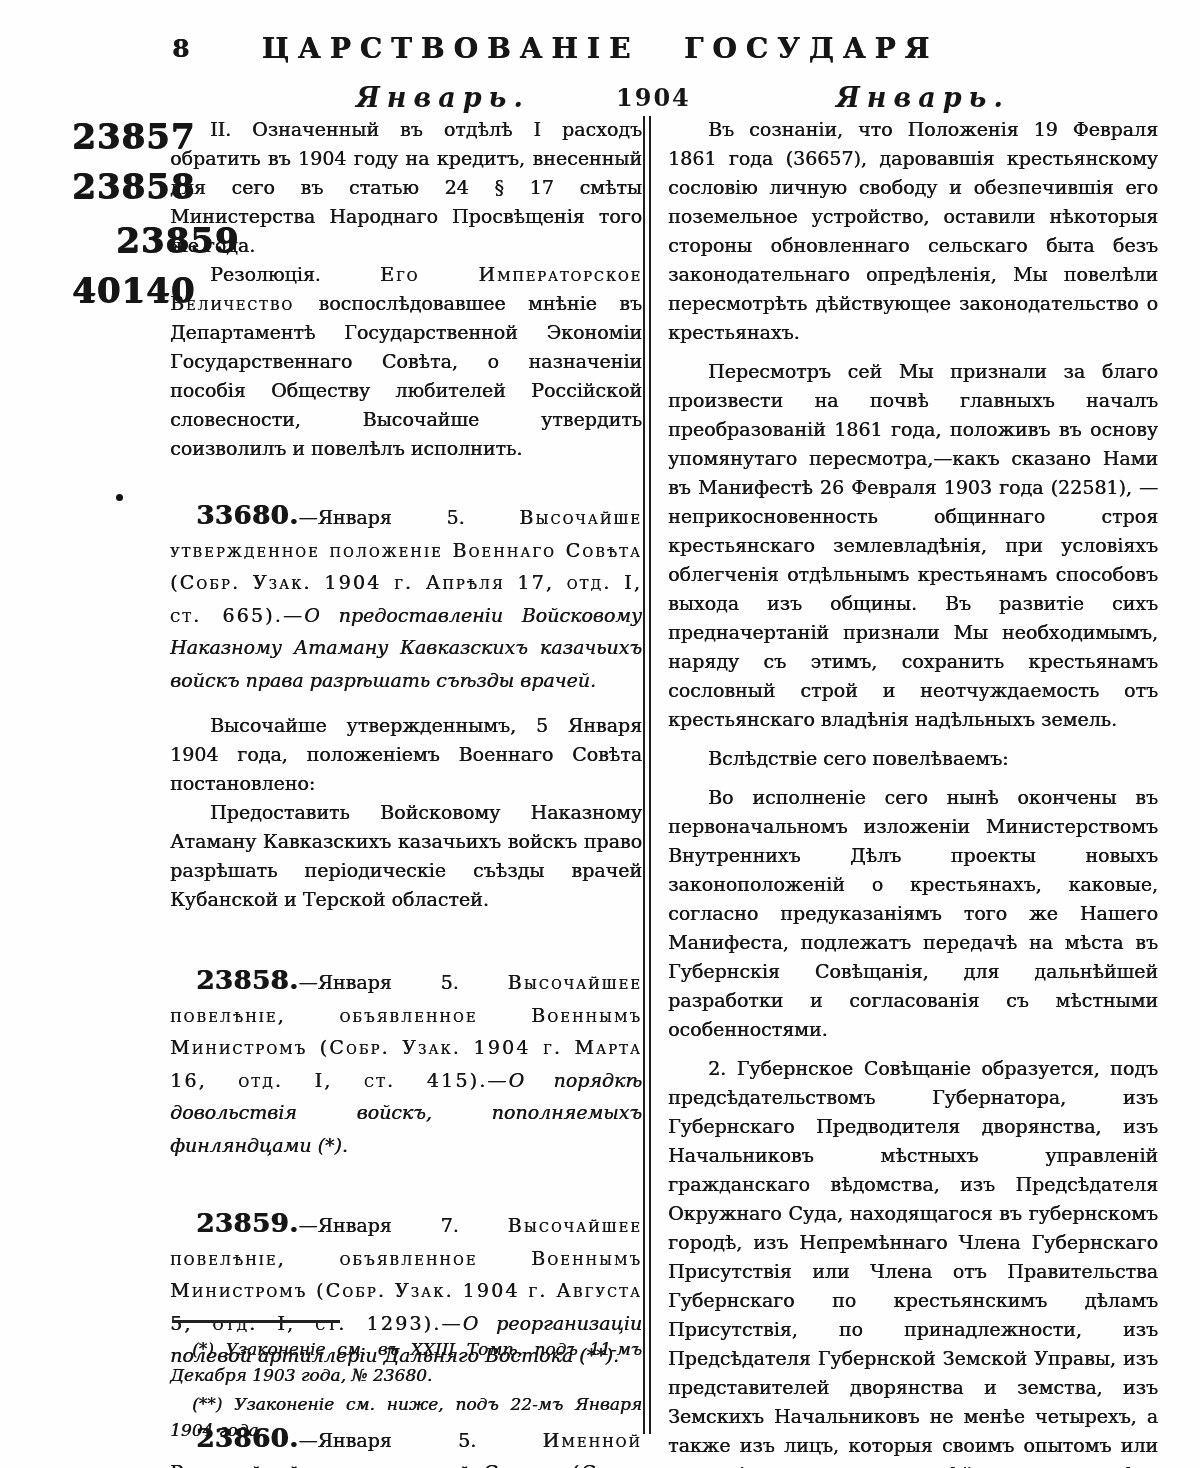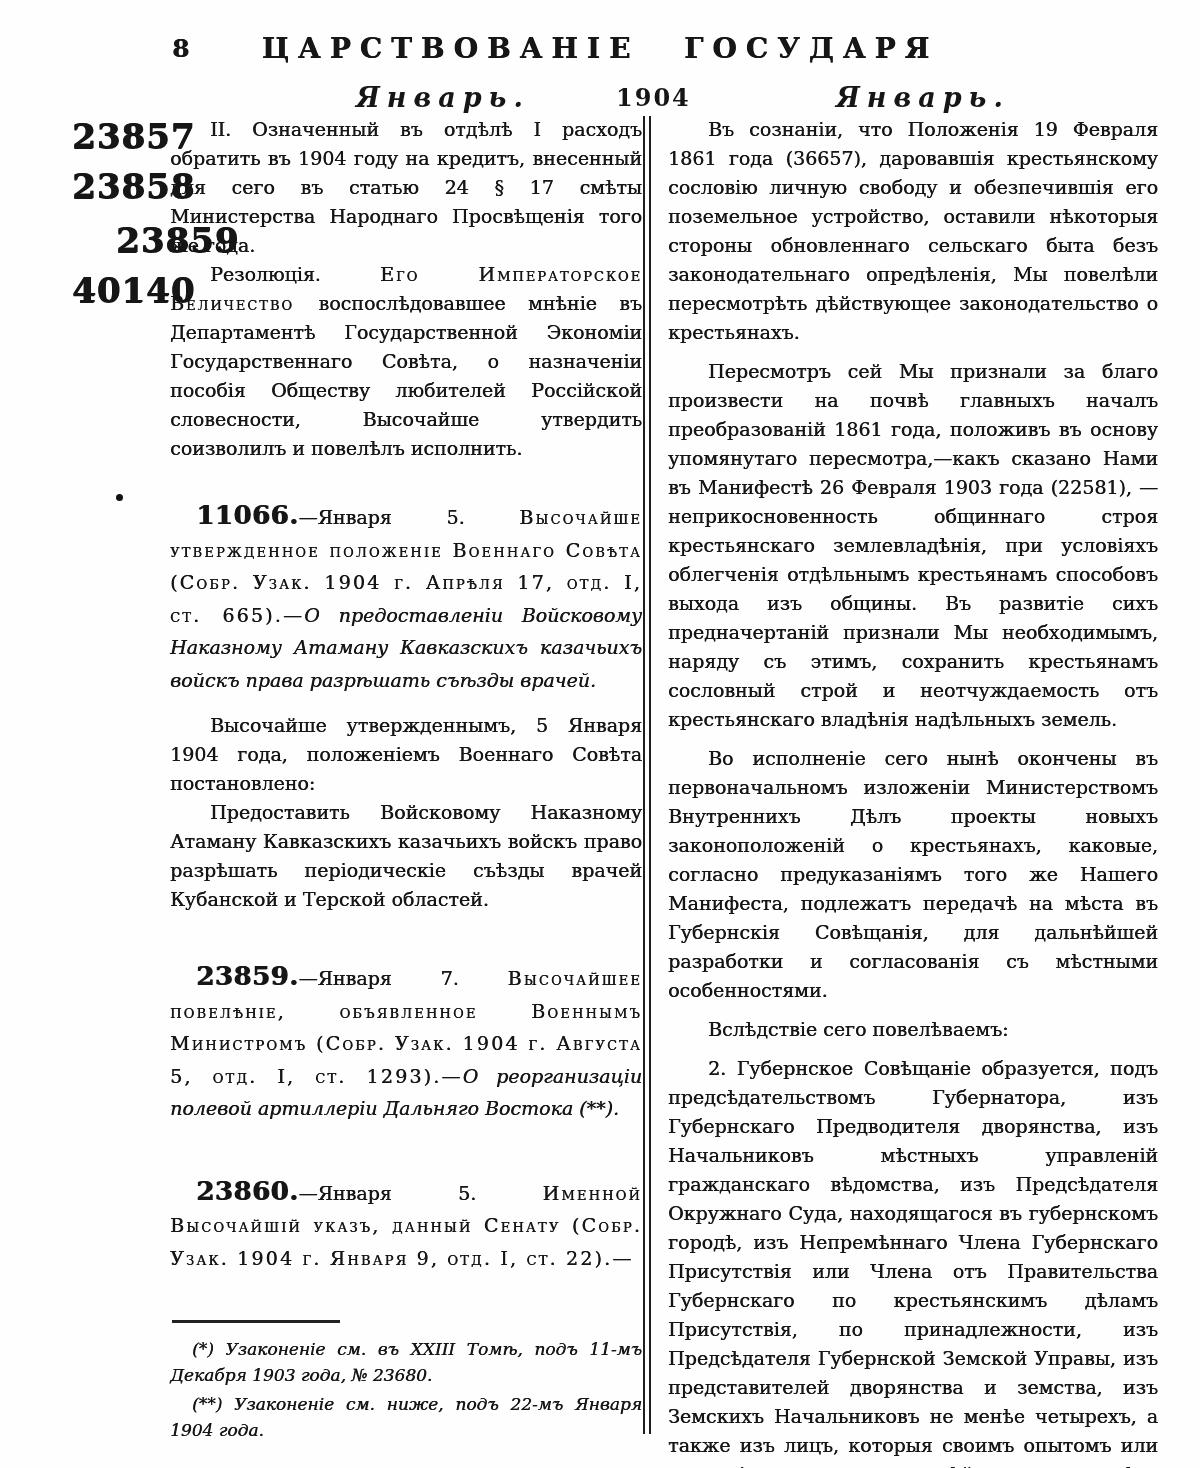--- a/index.html
+++ b/index.html
@@ -66,43 +66,46 @@
   <div class="mnum" style="top:270px;">40140</div>
   <div class="margin-dot"></div>
 
   <div class="divider"></div>
 
   <div class="col col-left">
     <p class="bp">II. Означенный въ отдѣлѣ I расходъ обратить въ 1904 году на кредитъ, внесенный для сего въ статью 24 § 17 смѣты Министерства Народнаго Просвѣщенія того же года.</p>
     <p class="bp"><span class="ital">Резолюція.</span><span class="r-sc"> Его Императорское Величество </span><span>воспослѣдовавшее мнѣніе въ Департаментѣ Государственной Экономіи Государственнаго Совѣта, о назначеніи пособія Обществу любителей Россійской словесности, Высочайше утвердить соизволилъ и повелѣлъ исполнить.</span></p>
 
     <div class="entry e1">
-      <p class="entry-head"><span class="e-num">11066.</span><span class="e-date">—Января 5. </span><span class="e-sc">Высочайше утвержденное положеніе Военнаго Совѣта (Собр. Узак. 1904 г. Апрѣля 17, отд. I, ст. 665).—</span><span class="e-title">О предоставленіи Войсковому Наказному Атаману Кавказскихъ казачьихъ войскъ права разрѣшать съѣзды врачей.</span></p>
+      <p class="entry-head"><span class="e-num">33680.</span><span class="e-date">—Января 5. </span><span class="e-sc">Высочайше утвержденное положеніе Военнаго Совѣта (Собр. Узак. 1904 г. Апрѣля 17, отд. I, ст. 665).—</span><span class="e-title">О предоставленіи Войсковому Наказному Атаману Кавказскихъ казачьихъ войскъ права разрѣшать съѣзды врачей.</span></p>
       <p class="bp first">Высочайше утвержденнымъ, 5 Января 1904 года, положеніемъ Военнаго Совѣта постановлено:</p>
       <p class="bp">Предоставить Войсковому Наказному Атаману Кавказскихъ казачьихъ войскъ право разрѣшать періодическіе съѣзды врачей Кубанской и Терской областей.</p>
     </div>
 
+    <div class="entry e2">
+      <p class="entry-head"><span class="e-num">23858.</span><span class="e-date">—Января 5. </span><span class="e-sc">Высочайшее повелѣніе, объявленное Военнымъ Министромъ (Собр. Узак. 1904 г. Марта 16, отд. I, ст. 415).—</span><span class="e-title">О порядкѣ довольствія войскъ, пополняемыхъ финляндцами (*).</span></p>
+    </div>
 
     <div class="entry e3">
       <p class="entry-head"><span class="e-num">23859.</span><span class="e-date">—Января 7. </span><span class="e-sc">Высочайшее повелѣніе, объявленное Военнымъ Министромъ (Собр. Узак. 1904 г. Августа 5, отд. I, ст. 1293).—</span><span class="e-title">О реорганизаціи полевой артиллеріи Дальняго Востока (**).</span></p>
     </div>
 
     <div class="entry e4">
       <p class="entry-head"><span class="e-num">23860.</span><span class="e-date">—Января 5. </span><span class="e-sc">Именной Высочайшій указъ, данный Сенату (Собр. Узак. 1904 г. Января 9, отд. I, ст. 22).—</span></p>
     </div>
 
     <div class="fnblock">
       <div class="fn-rule"></div>
       <p class="fn">(*) Узаконеніе см. въ XXIII Томѣ, подъ 11-мъ Декабря 1903 года, № 23680.</p>
       <p class="fn">(**) Узаконеніе см. ниже, подъ 22-мъ Января 1904 года.</p>
     </div>
   </div>
 
   <div class="col col-right">
     <p class="bp">Въ сознаніи, что Положенія 19 Февраля 1861 года (36657), даровавшія крестьянскому сословію личную свободу и обезпечившія его поземельное устройство, оставили нѣкоторыя стороны обновленнаго сельскаго быта безъ законодательнаго опредѣленія, Мы повелѣли пересмотрѣть дѣйствующее законодательство о крестьянахъ.</p>
     <p class="bp">Пересмотръ сей Мы признали за благо произвести на почвѣ главныхъ началъ преобразованій 1861 года, положивъ въ основу упомянутаго пересмотра,—какъ сказано Нами въ Манифестѣ 26 Февраля 1903 года (22581), — неприкосновенность общиннаго строя крестьянскаго землевладѣнія, при условіяхъ облегченія отдѣльнымъ крестьянамъ способовъ выхода изъ общины. Въ развитіе сихъ предначертаній признали Мы необходимымъ, наряду съ этимъ, сохранить крестьянамъ сословный строй и неотчуждаемость отъ крестьянскаго владѣнія надѣльныхъ земель.</p>
+    <p class="bp">Вслѣдствіе сего повелѣваемъ:</p>
     <p class="bp">Во исполненіе сего нынѣ окончены въ первоначальномъ изложеніи Министерствомъ Внутреннихъ Дѣлъ проекты новыхъ законоположеній о крестьянахъ, каковые, согласно предуказаніямъ того же Нашего Манифеста, подлежатъ передачѣ на мѣста въ Губернскія Совѣщанія, для дальнѣйшей разработки и согласованія съ мѣстными особенностями.</p>
-    <p class="bp">Вслѣдствіе сего повелѣваемъ:</p>
     <p class="bp">2. Губернское Совѣщаніе образуется, подъ предсѣдательствомъ Губернатора, изъ Губернскаго Предводителя дворянства, изъ Начальниковъ мѣстныхъ управленій гражданскаго вѣдомства, изъ Предсѣдателя Окружнаго Суда, находящагося въ губернскомъ городѣ, изъ Непремѣннаго Члена Губернскаго Присутствія или Члена отъ Правительства Губернскаго по крестьянскимъ дѣламъ Присутствія, по принадлежности, изъ Предсѣдателя Губернской Земской Управы, изъ представителей дворянства и земства, изъ Земскихъ Начальниковъ не менѣе четырехъ, а также изъ лицъ, которыя своимъ опытомъ или познаніями могутъ содѣйствовать успѣху возложенной на Совѣщаніе задачи.</p>
 
   </div>
 
 </div>
 
 </body></html>

